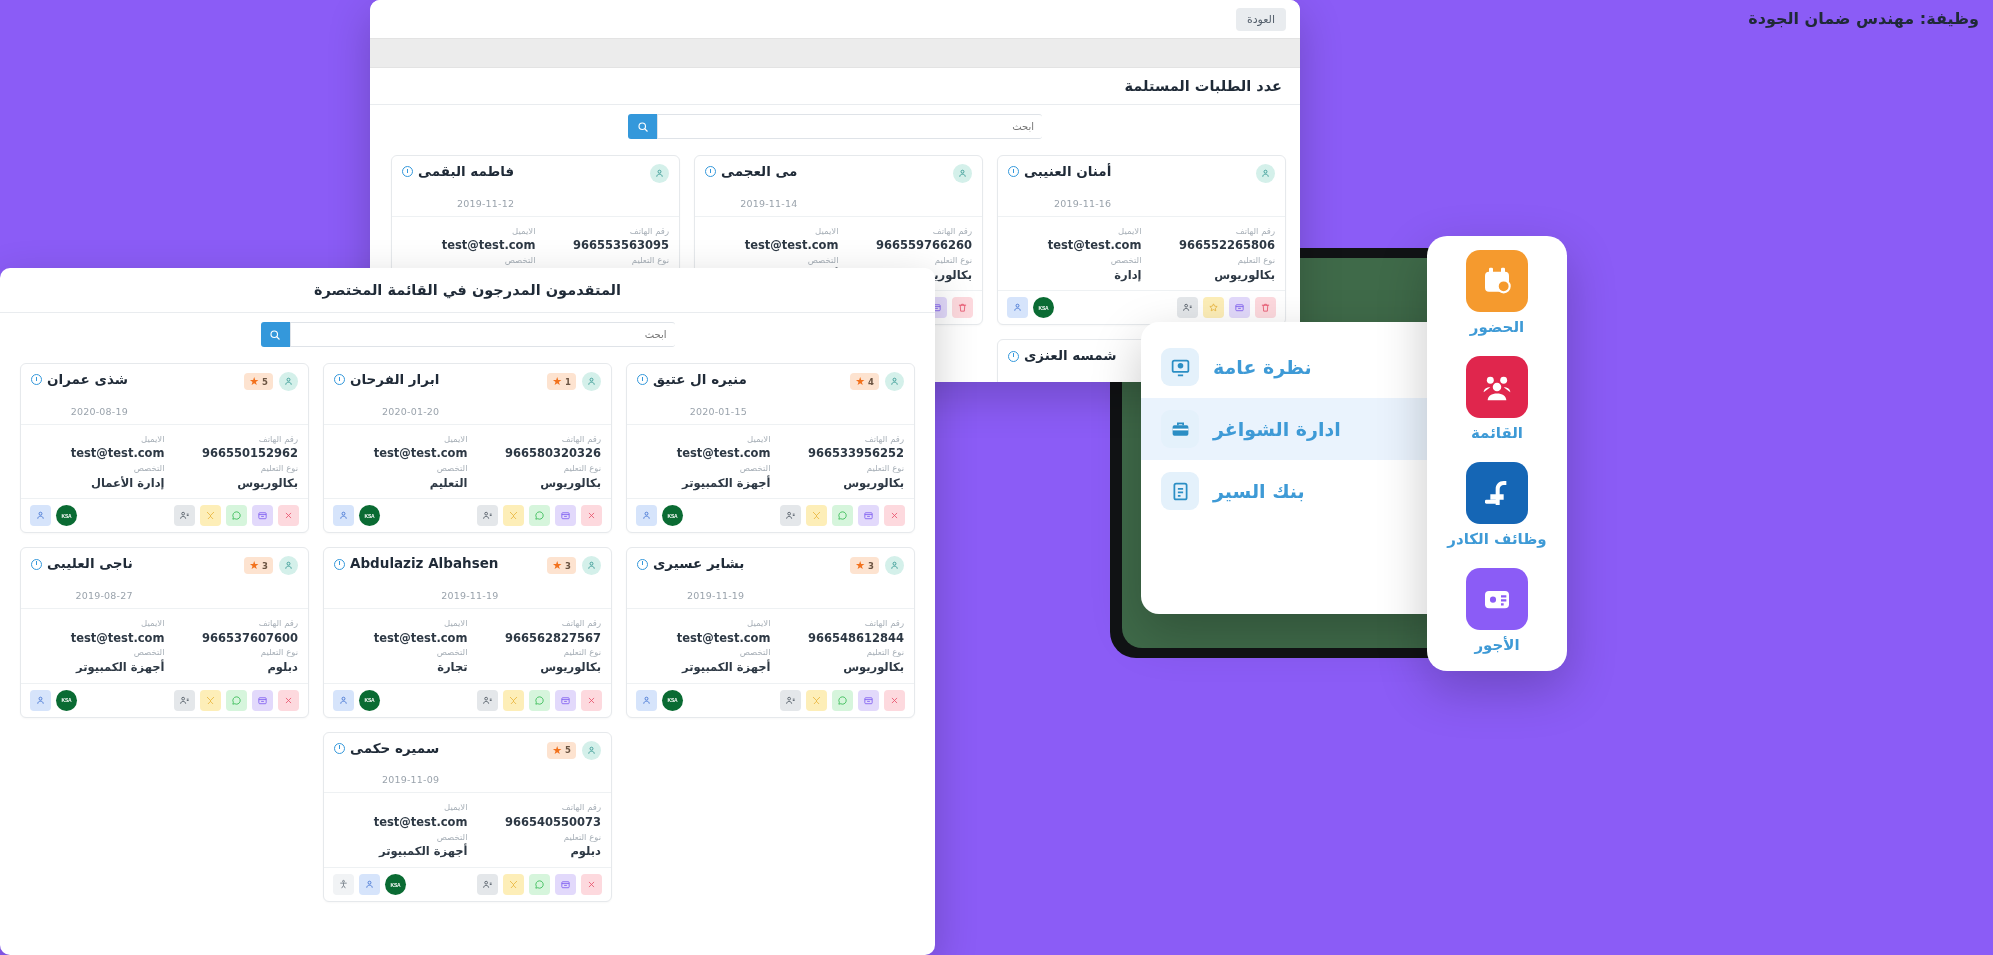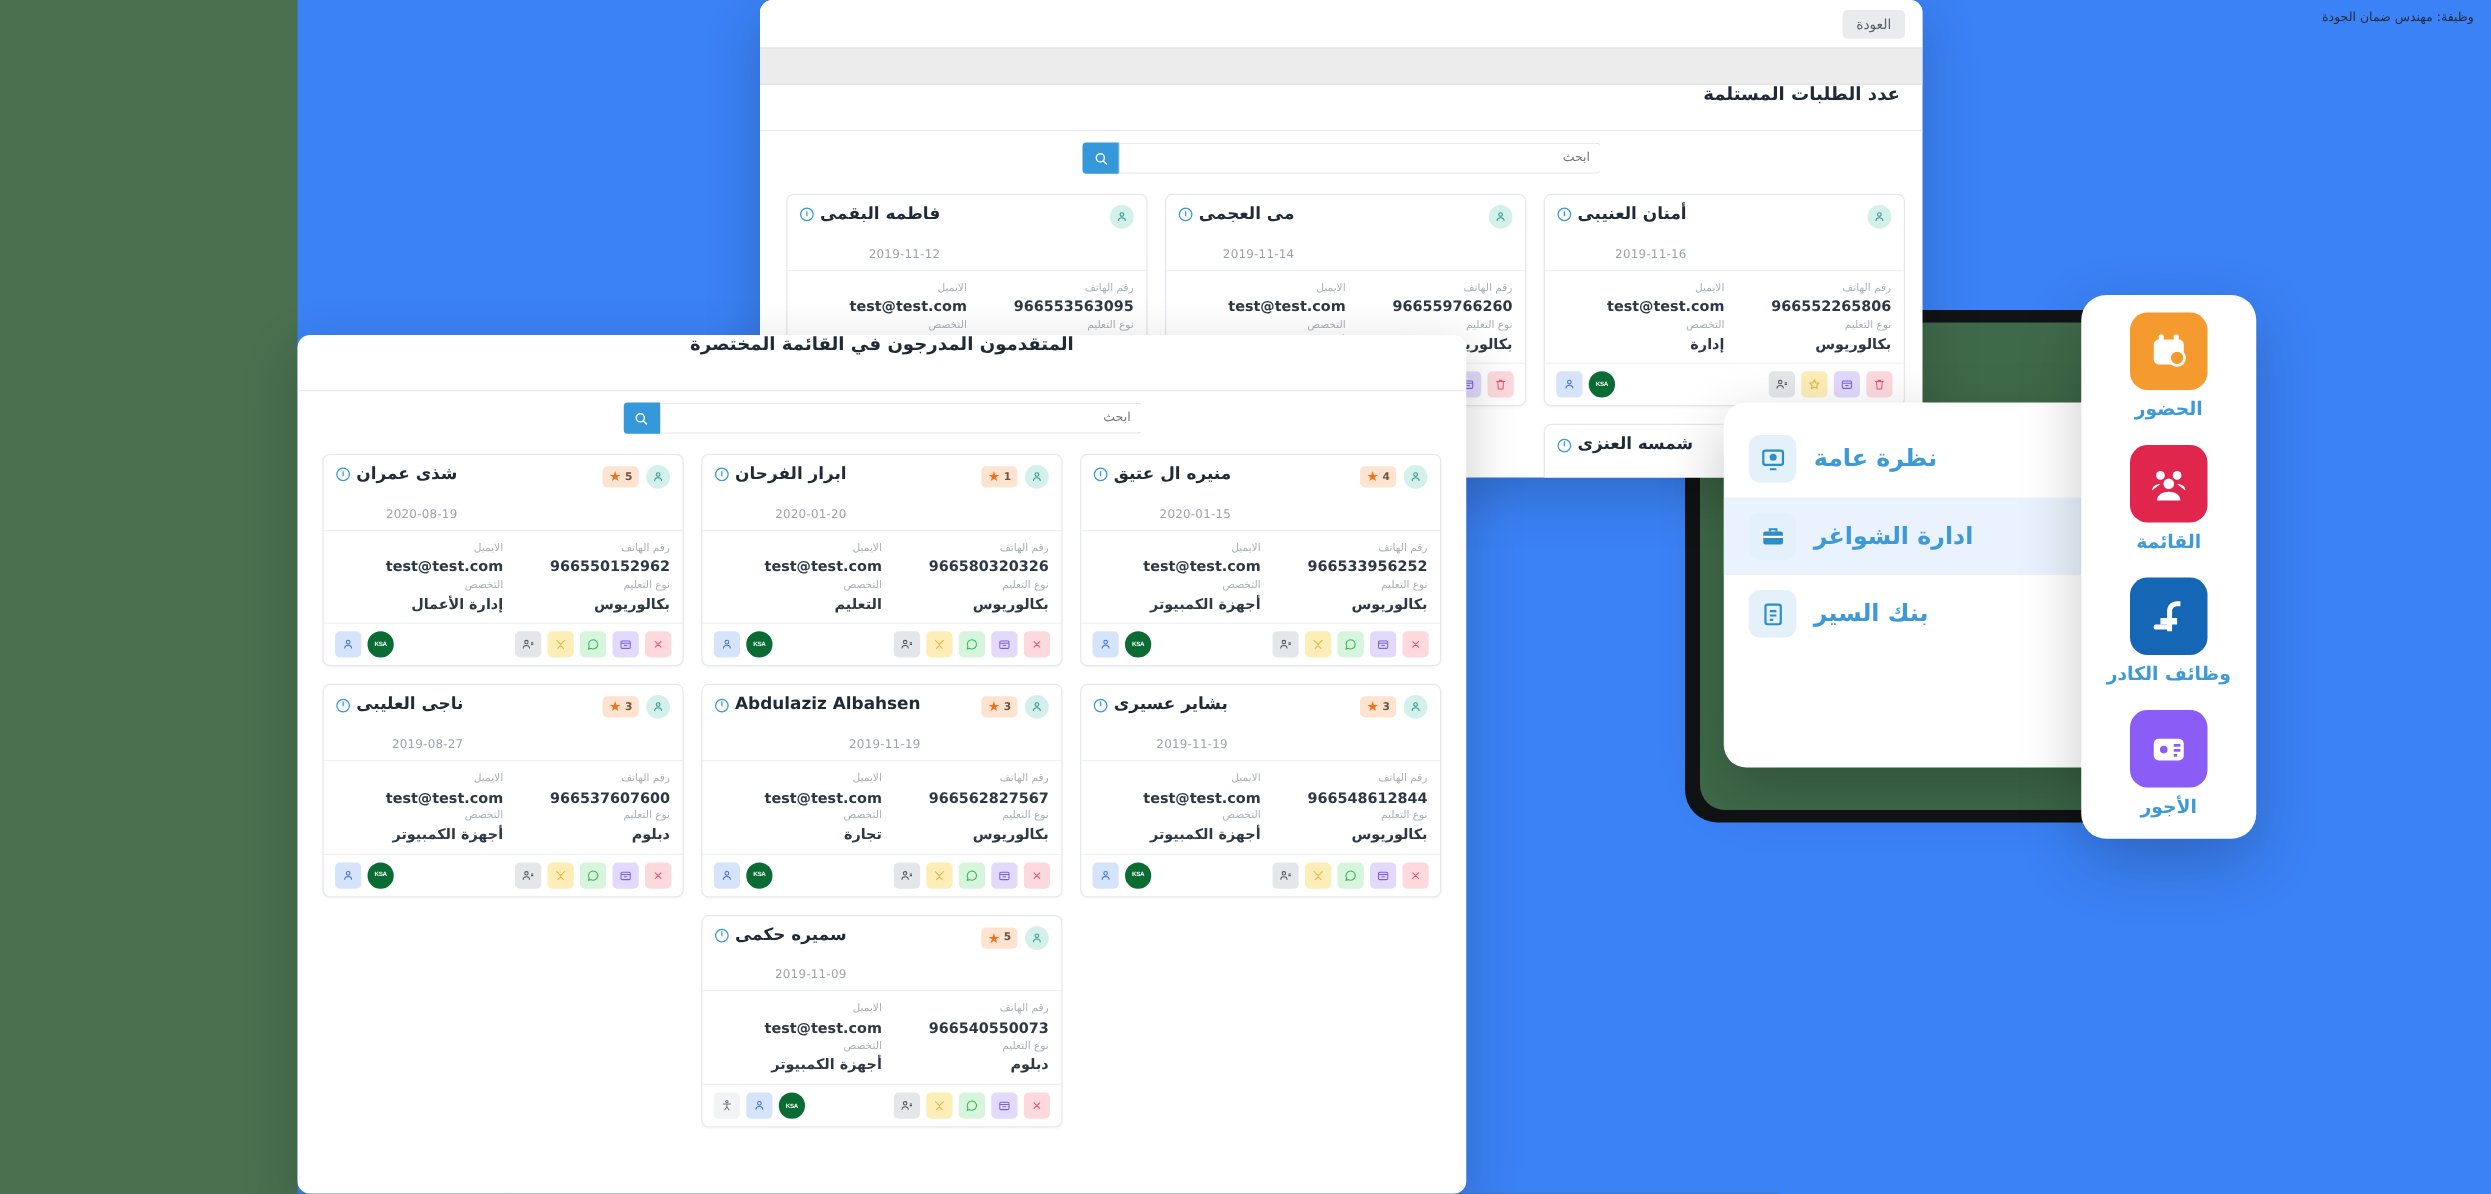--- a/index.html
+++ b/index.html
@@ -1,34 +1,34 @@
 <!DOCTYPE html>
 <html lang="ar" dir="rtl"><head>
 <meta charset="utf-8">
 <style>
   * { box-sizing: border-box; margin:0; padding:0; }
   html,body{ width:1993px; height:955px; overflow:hidden; background:#4a7050; }
   body{ font-family:"DejaVu Sans","Liberation Sans",sans-serif; }
 
-  .stage{ position:relative; width:1755px; height:955px; background:#3b82f6; }
+  .stage{ position:relative; width:1993px; height:955px; background:#8b5cf6; }
 
   
   .panel{ position:absolute; background:#ffffff; border-radius:10px;
           box-shadow:0 14px 44px rgba(0,0,0,.20); overflow:hidden; }
 
   .panel-head{ height:38px; display:flex; align-items:center;
                justify-content:space-between; padding:0 14px; background:#fff; }
   .panel-title{ font-size:15px; font-weight:bold; color:#1f2a37; }
   .btn-back{ background:#e9ecef; color:#55606c; font-size:11px;
              border:0; border-radius:4px; padding:5px 11px; cursor:pointer;
              font-family:inherit; }
 
   .sub-bar{ height:30px; background:#ececec; border-top:1px solid #e3e3e3;
             border-bottom:1px solid #e3e3e3; }
-  .sec-title{ height:36px; display:flex; align-items:flex-start; justify-content:flex-start;
+  .sec-title{ height:36px; display:flex; align-items:center; justify-content:flex-start;
               padding:0 18px; font-size:14.5px; font-weight:bold; color:#1f2a37; }
   .rule{ height:1px; background:#e9ecef; }
 
   
   .search-row{ display:flex; justify-content:center; padding:9px 0 6px; }
   .search-wrap{ display:flex; align-items:stretch; height:25px; }
   .search-input{ width:385px; height:25px; border:1px solid #dfe3e8; border-right:0;
                  border-radius:0 3px 3px 0; font-size:10px; padding:0 8px; color:#55606c;
                  font-family:inherit; outline:none; text-align:right; background:#fff; }
   .search-btn{ width:29px; height:25px; background:#3498db; border:0; border-radius:3px 0 0 3px;
@@ -382,21 +382,21 @@
         <div class="lbl">الايميل</div>
 
         <div class="val"></div>
       </div>
     </div>
 
   </div>
       </div>
   </div>
 
-  <div style="position:absolute; right:14px; top:9px; font-size:10px; font-weight:normal; color:#1f2a37;">وظيفة: مهندس ضمان الجودة</div>
+  <div style="position:absolute; right:14px; top:9px; font-size:16px; font-weight:bold; color:#1f2a37;">وظيفة: مهندس ضمان الجودة</div>
 
   <div class="panel" style="left:0; top:268px; width:935px; height:687px;">
     <div class="sec-title" style="justify-content:center; height:44px;">
       <span>المتقدمون المدرجون في القائمة المختصرة</span>
     </div>
     <div class="rule"></div>
 
     <div class="search-row">
       <div class="search-wrap">
         <input class="search-input" value="" placeholder="ابحث" style="">

